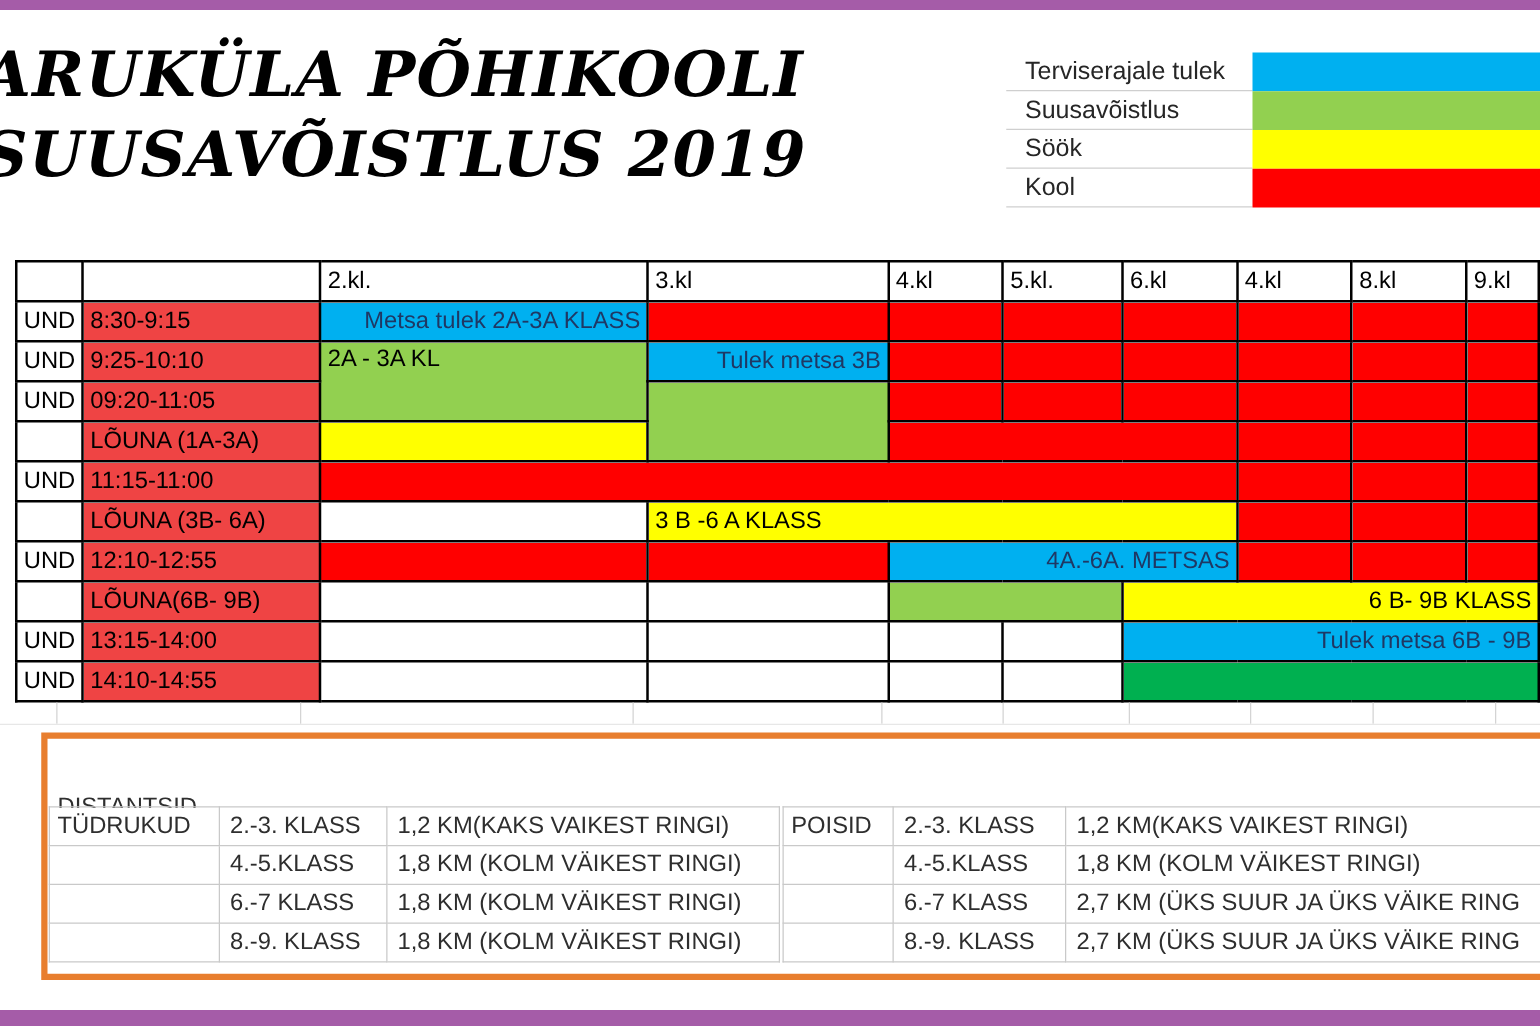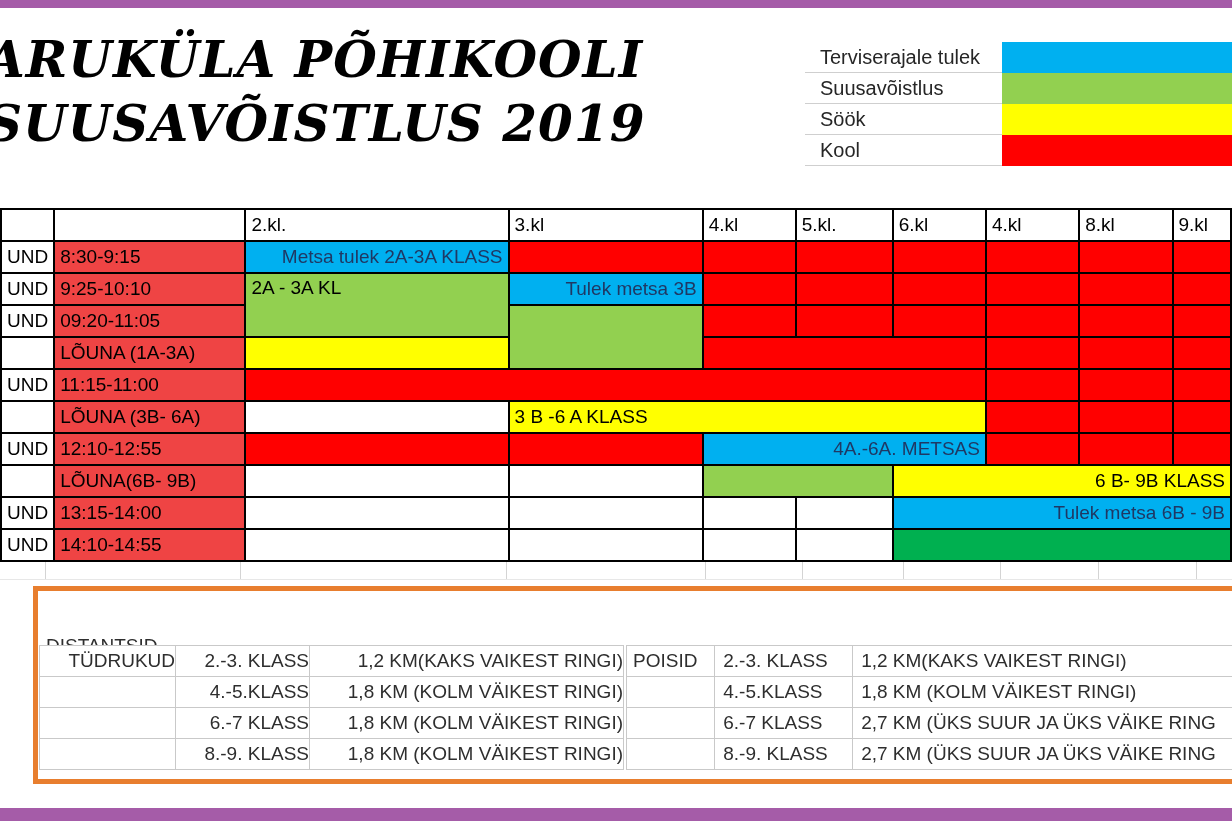--- a/index.html
+++ b/index.html
@@ -12,21 +12,21 @@
   
   .title{position:absolute;left:-14px;top:28px;font-family:"DejaVu Serif",serif;
          font-weight:bold;font-style:italic;font-size:50px;line-height:64px;
          letter-spacing:1px;white-space:nowrap;}
   
   .legend-label{position:absolute;left:805px;width:197px;height:31px;box-sizing:border-box;
                 border-bottom:1px solid #cfcfcf;font-size:20px;color:#262626;
                 display:flex;align-items:center;padding-left:15px;}
   .legend-swatch{position:absolute;left:1002px;width:230px;height:31px;}
   
-  table.sched{position:absolute;left:0;top:208px;border-collapse:collapse;table-layout:fixed;padding-left:45px;}
+  table.sched{position:absolute;left:12px;top:208px;border-collapse:collapse;table-layout:fixed;padding-left:45px;}
   table.sched td{height:30px;padding:0 5px;font-size:19px;white-space:nowrap;overflow:hidden;
                  border:2px solid #000;box-sizing:content-box;vertical-align:middle;}
   td.lesson{border:none;border-bottom:1px solid #4a4a4a;padding:0 0 0 1px;}
   td.lesson-h{border:none;}
   td.t{background:#ef4444;padding-left:6px;}
   td.h{background:#fff;padding-left:5px;}
   td.red{background:#ff0000;}
   td.w{background:#fff;}
   td.ev{color:#000;}
   td.navy{color:#1f3864;text-align:right;}
@@ -35,21 +35,21 @@
   .stub-h{position:absolute;top:579px;left:0;width:1232px;height:1px;background:#e7e7e7;}
   
   .panel{position:absolute;left:33px;top:586px;width:1210px;height:188px;
          border:5px solid #e87e2e;background:#fff;}
   .panel .heading{position:absolute;left:8px;top:12px;font-size:19px;color:#2e2e2e;margin-top:32px;}
   table.dist{position:absolute;border-collapse:collapse;table-layout:fixed;}
   table.dist td{height:30px;border:1px solid #c9c9c9;font-size:19px;color:#2e2e2e;
                 white-space:nowrap;overflow:hidden;padding:0 0 0 8px;vertical-align:middle;
                 background:#fff;}
   table.dist td.grp{padding-left:6px;}
-  .girls{left:1px;top:54px;text-align:right;}
+  .girls{left:1px;top:54px;}
   .boys{left:588px;top:54px;}
 </style>
 </head>
 <body>
 
 <div class="canvas">
 
   <div class="bar top"></div>
   <div class="bar bottom"></div>
 

